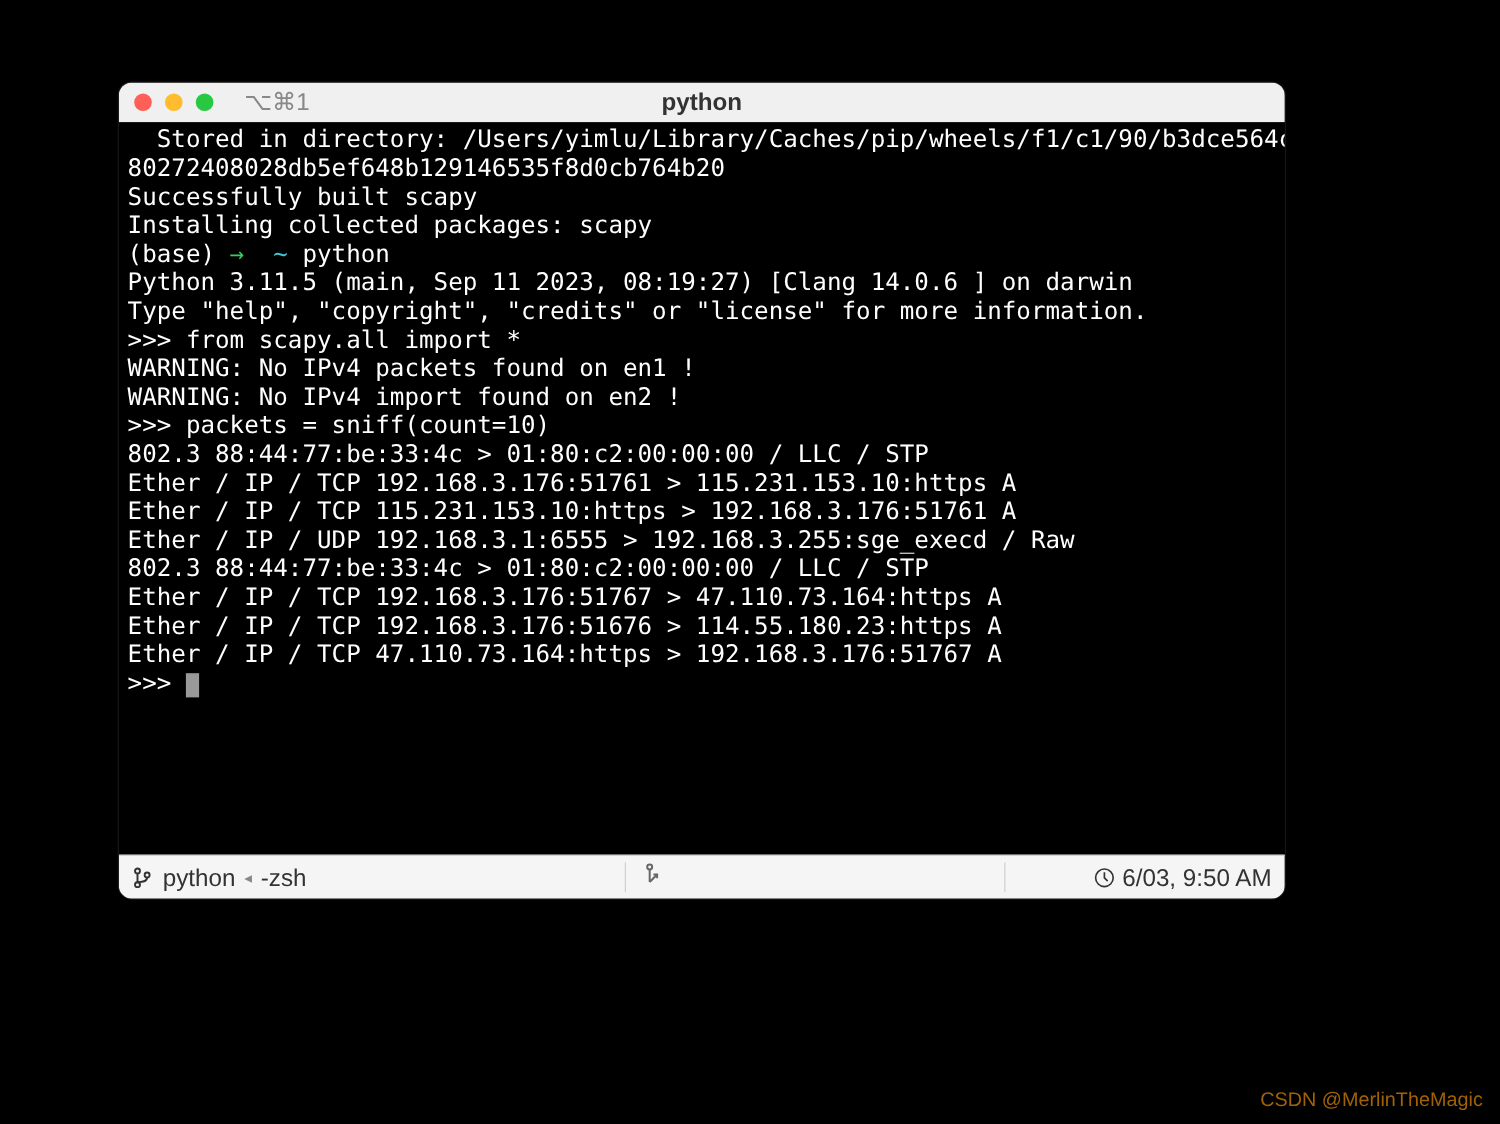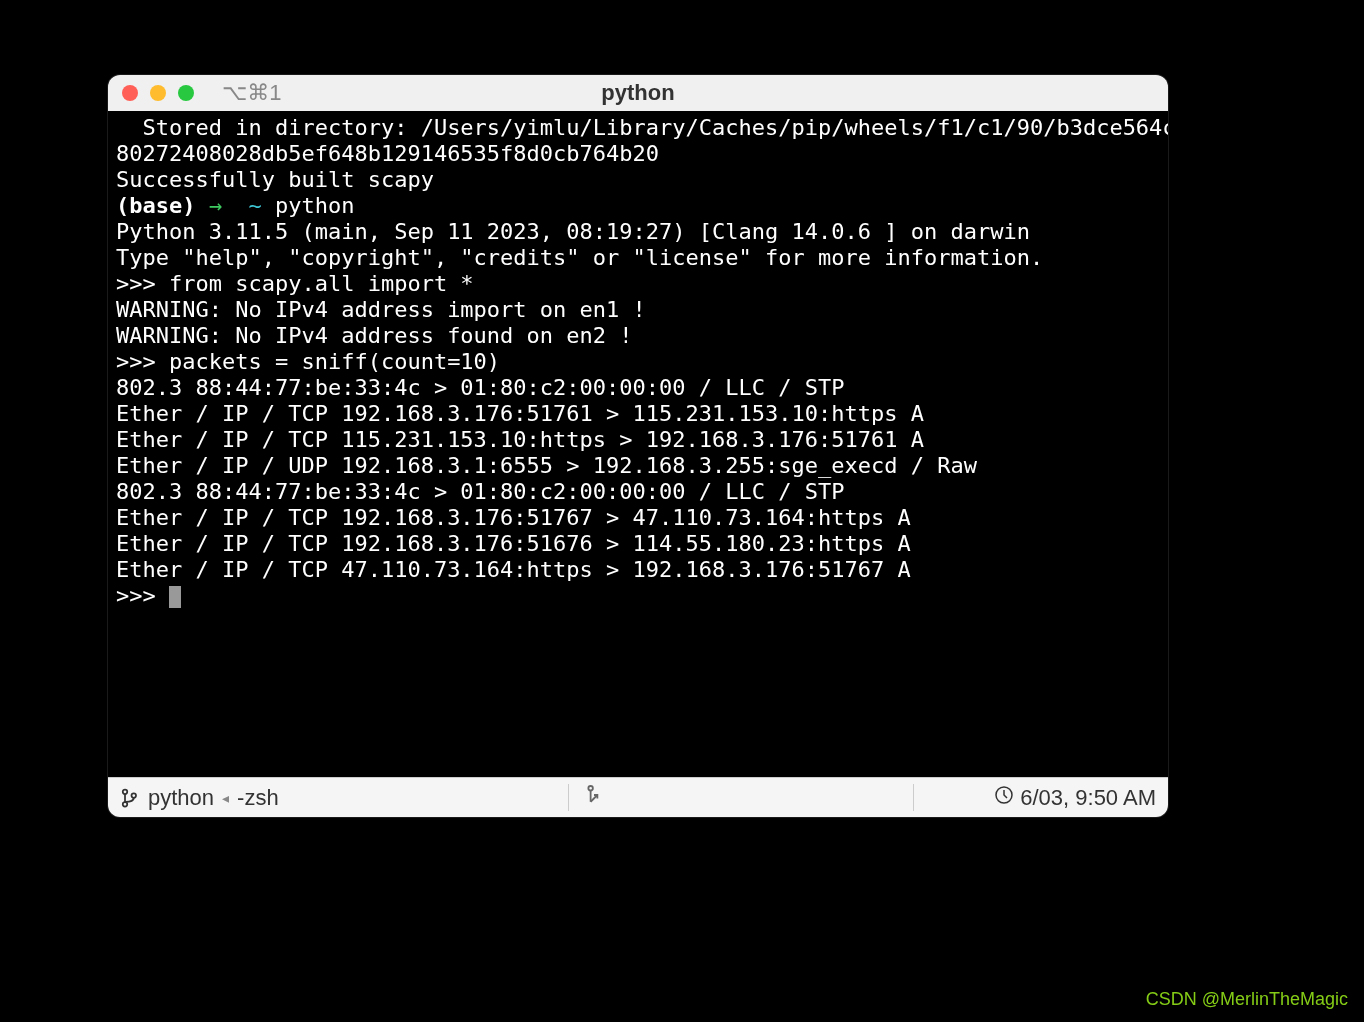--- a/index.html
+++ b/index.html
@@ -68,21 +68,21 @@
       height: calc(100% - 36px - 40px);
       overflow: hidden;
     }
     .line {
       color: #fff;
       font-size: 22px;
       line-height: 26px;
       white-space: pre;
       font-family: 'SF Mono', 'Menlo', 'Monaco', monospace;
     }
-    .prompt-base { color: #fff; font-weight: bold; }
+    .prompt-base { color: #fff; }
     .prompt-arrow { color: #3dc960; }
     .prompt-tilde { color: #3fc8d6; }
     .cursor-block {
       display: inline-block;
       width: 12px;
       height: 22px;
       background: #999;
       vertical-align: text-bottom;
     }
     .statusbar {
@@ -106,32 +106,32 @@
       gap: 8px;
     }
     .status-center {
       position: absolute;
       left: 45%;
       color: #666;
     }
     .status-right {
       margin-left: auto;
       display: flex;
-      align-items: flex-start;
+      align-items: center;
       gap: 6px;
     }
     .branch-icon {
       width: 20px;
       height: 20px;
     }
     .watermark {
       position: absolute;
       bottom: 12px;
       right: 16px;
-      color: #84cc16;
+      color: #a16207;
       font-size: 18px;
       font-family: -apple-system, sans-serif;
     }
     .separator-line {
       position: absolute;
       left: 460px;
       top: 6px;
       bottom: 6px;
       width: 1px;
       background: #ccc;
@@ -156,26 +156,27 @@
       <div class="traffic-light traffic-maximize"></div>
     </div>
     <div class="titlebar-shortcut">⌥⌘1</div>
     <div class="titlebar-title">python</div>
   </div>
 
   <div class="terminal-body">
     <div class="line">  Stored in directory: /Users/yimlu/Library/Caches/pip/wheels/f1/c1/90/b3dce564c</div>
     <div class="line">80272408028db5ef648b129146535f8d0cb764b20</div>
     <div class="line">Successfully built scapy</div>
+    <div class="line">Installing collected packages: scapy</div>
     <div class="line"><span class="prompt-base">(base) </span><span class="prompt-arrow">→  </span><span class="prompt-tilde">~ </span><span>python</span></div>
     <div class="line">Python 3.11.5 (main, Sep 11 2023, 08:19:27) [Clang 14.0.6 ] on darwin</div>
     <div class="line">Type "help", "copyright", "credits" or "license" for more information.</div>
     <div class="line">&gt;&gt;&gt; from scapy.all import *</div>
-    <div class="line">WARNING: No IPv4 address import on en1 !</div>
-    <div class="line">WARNING: No IPv4 address found on en2 !</div>
+    <div class="line">WARNING: No IPv4 packets found on en1 !</div>
+    <div class="line">WARNING: No IPv4 import found on en2 !</div>
     <div class="line">&gt;&gt;&gt; packets = sniff(count=10)</div>
     <div class="line">802.3 88:44:77:be:33:4c &gt; 01:80:c2:00:00:00 / LLC / STP</div>
     <div class="line">Ether / IP / TCP 192.168.3.176:51761 &gt; 115.231.153.10:https A</div>
     <div class="line">Ether / IP / TCP 115.231.153.10:https &gt; 192.168.3.176:51761 A</div>
     <div class="line">Ether / IP / UDP 192.168.3.1:6555 &gt; 192.168.3.255:sge_execd / Raw</div>
     <div class="line">802.3 88:44:77:be:33:4c &gt; 01:80:c2:00:00:00 / LLC / STP</div>
     <div class="line">Ether / IP / TCP 192.168.3.176:51767 &gt; 47.110.73.164:https A</div>
     <div class="line">Ether / IP / TCP 192.168.3.176:51676 &gt; 114.55.180.23:https A</div>
     <div class="line">Ether / IP / TCP 47.110.73.164:https &gt; 192.168.3.176:51767 A</div>
     <div class="line"><span>&gt;&gt;&gt; </span><span class="cursor-block"></span></div>

